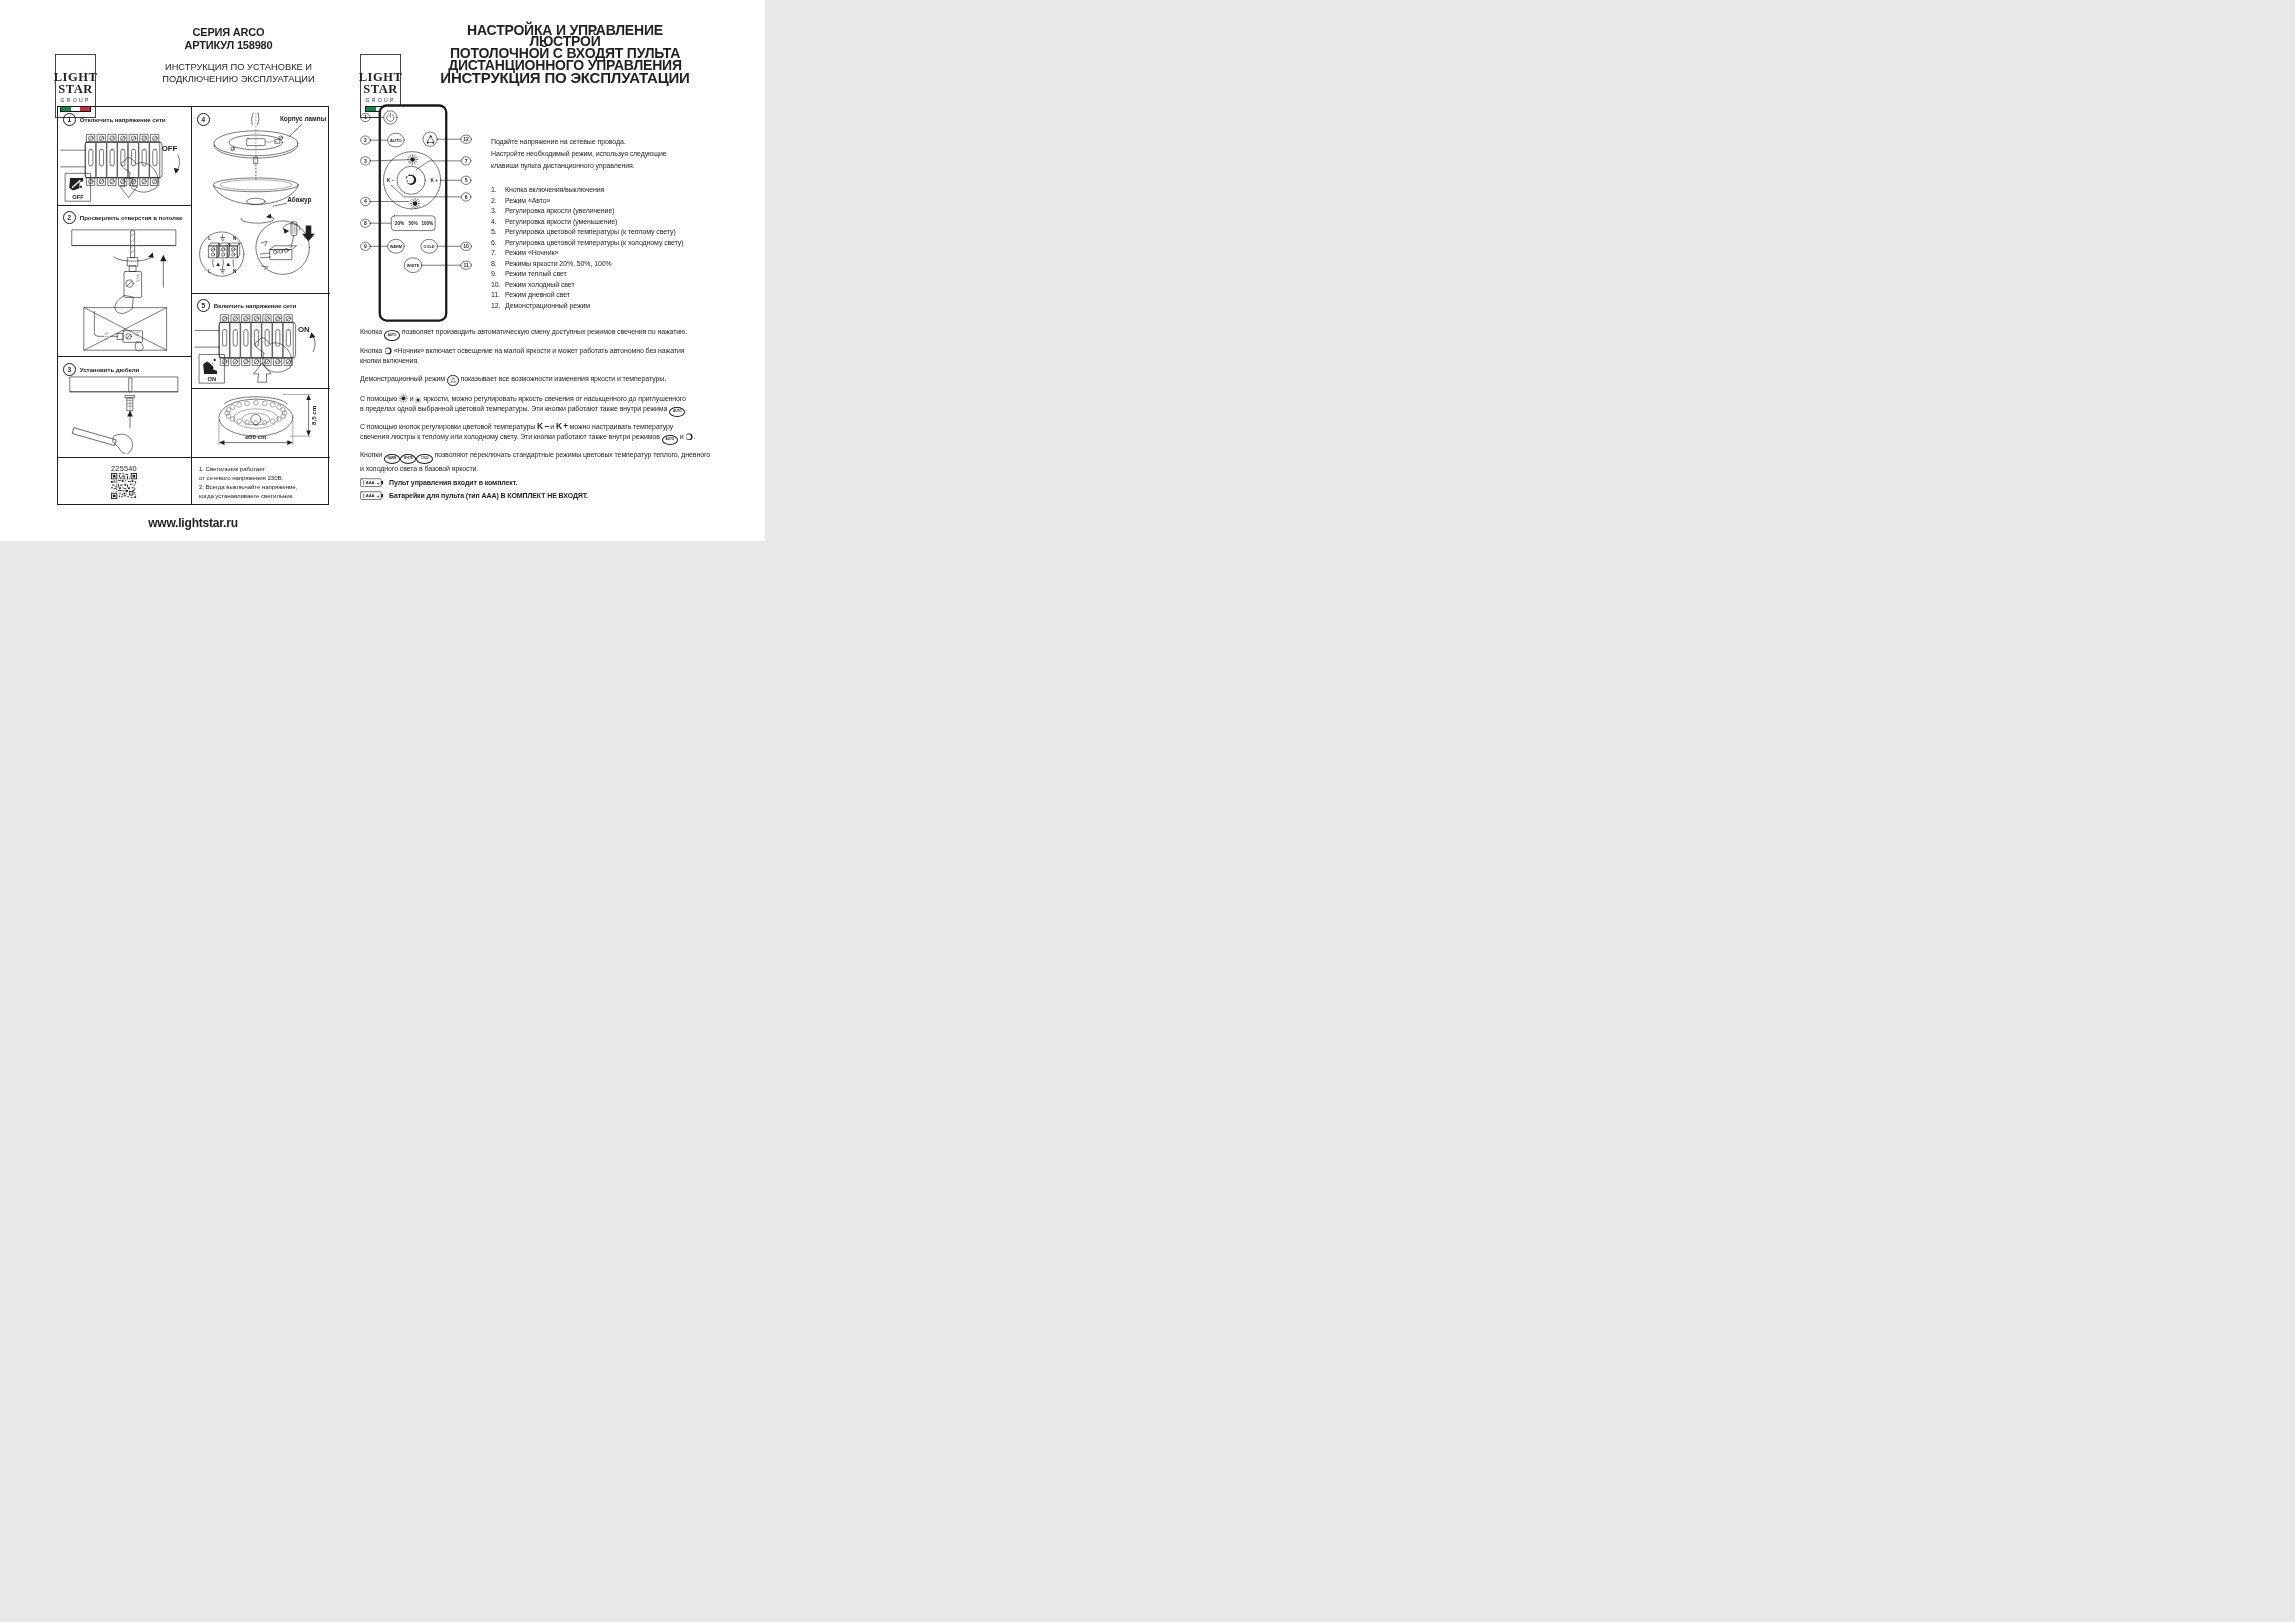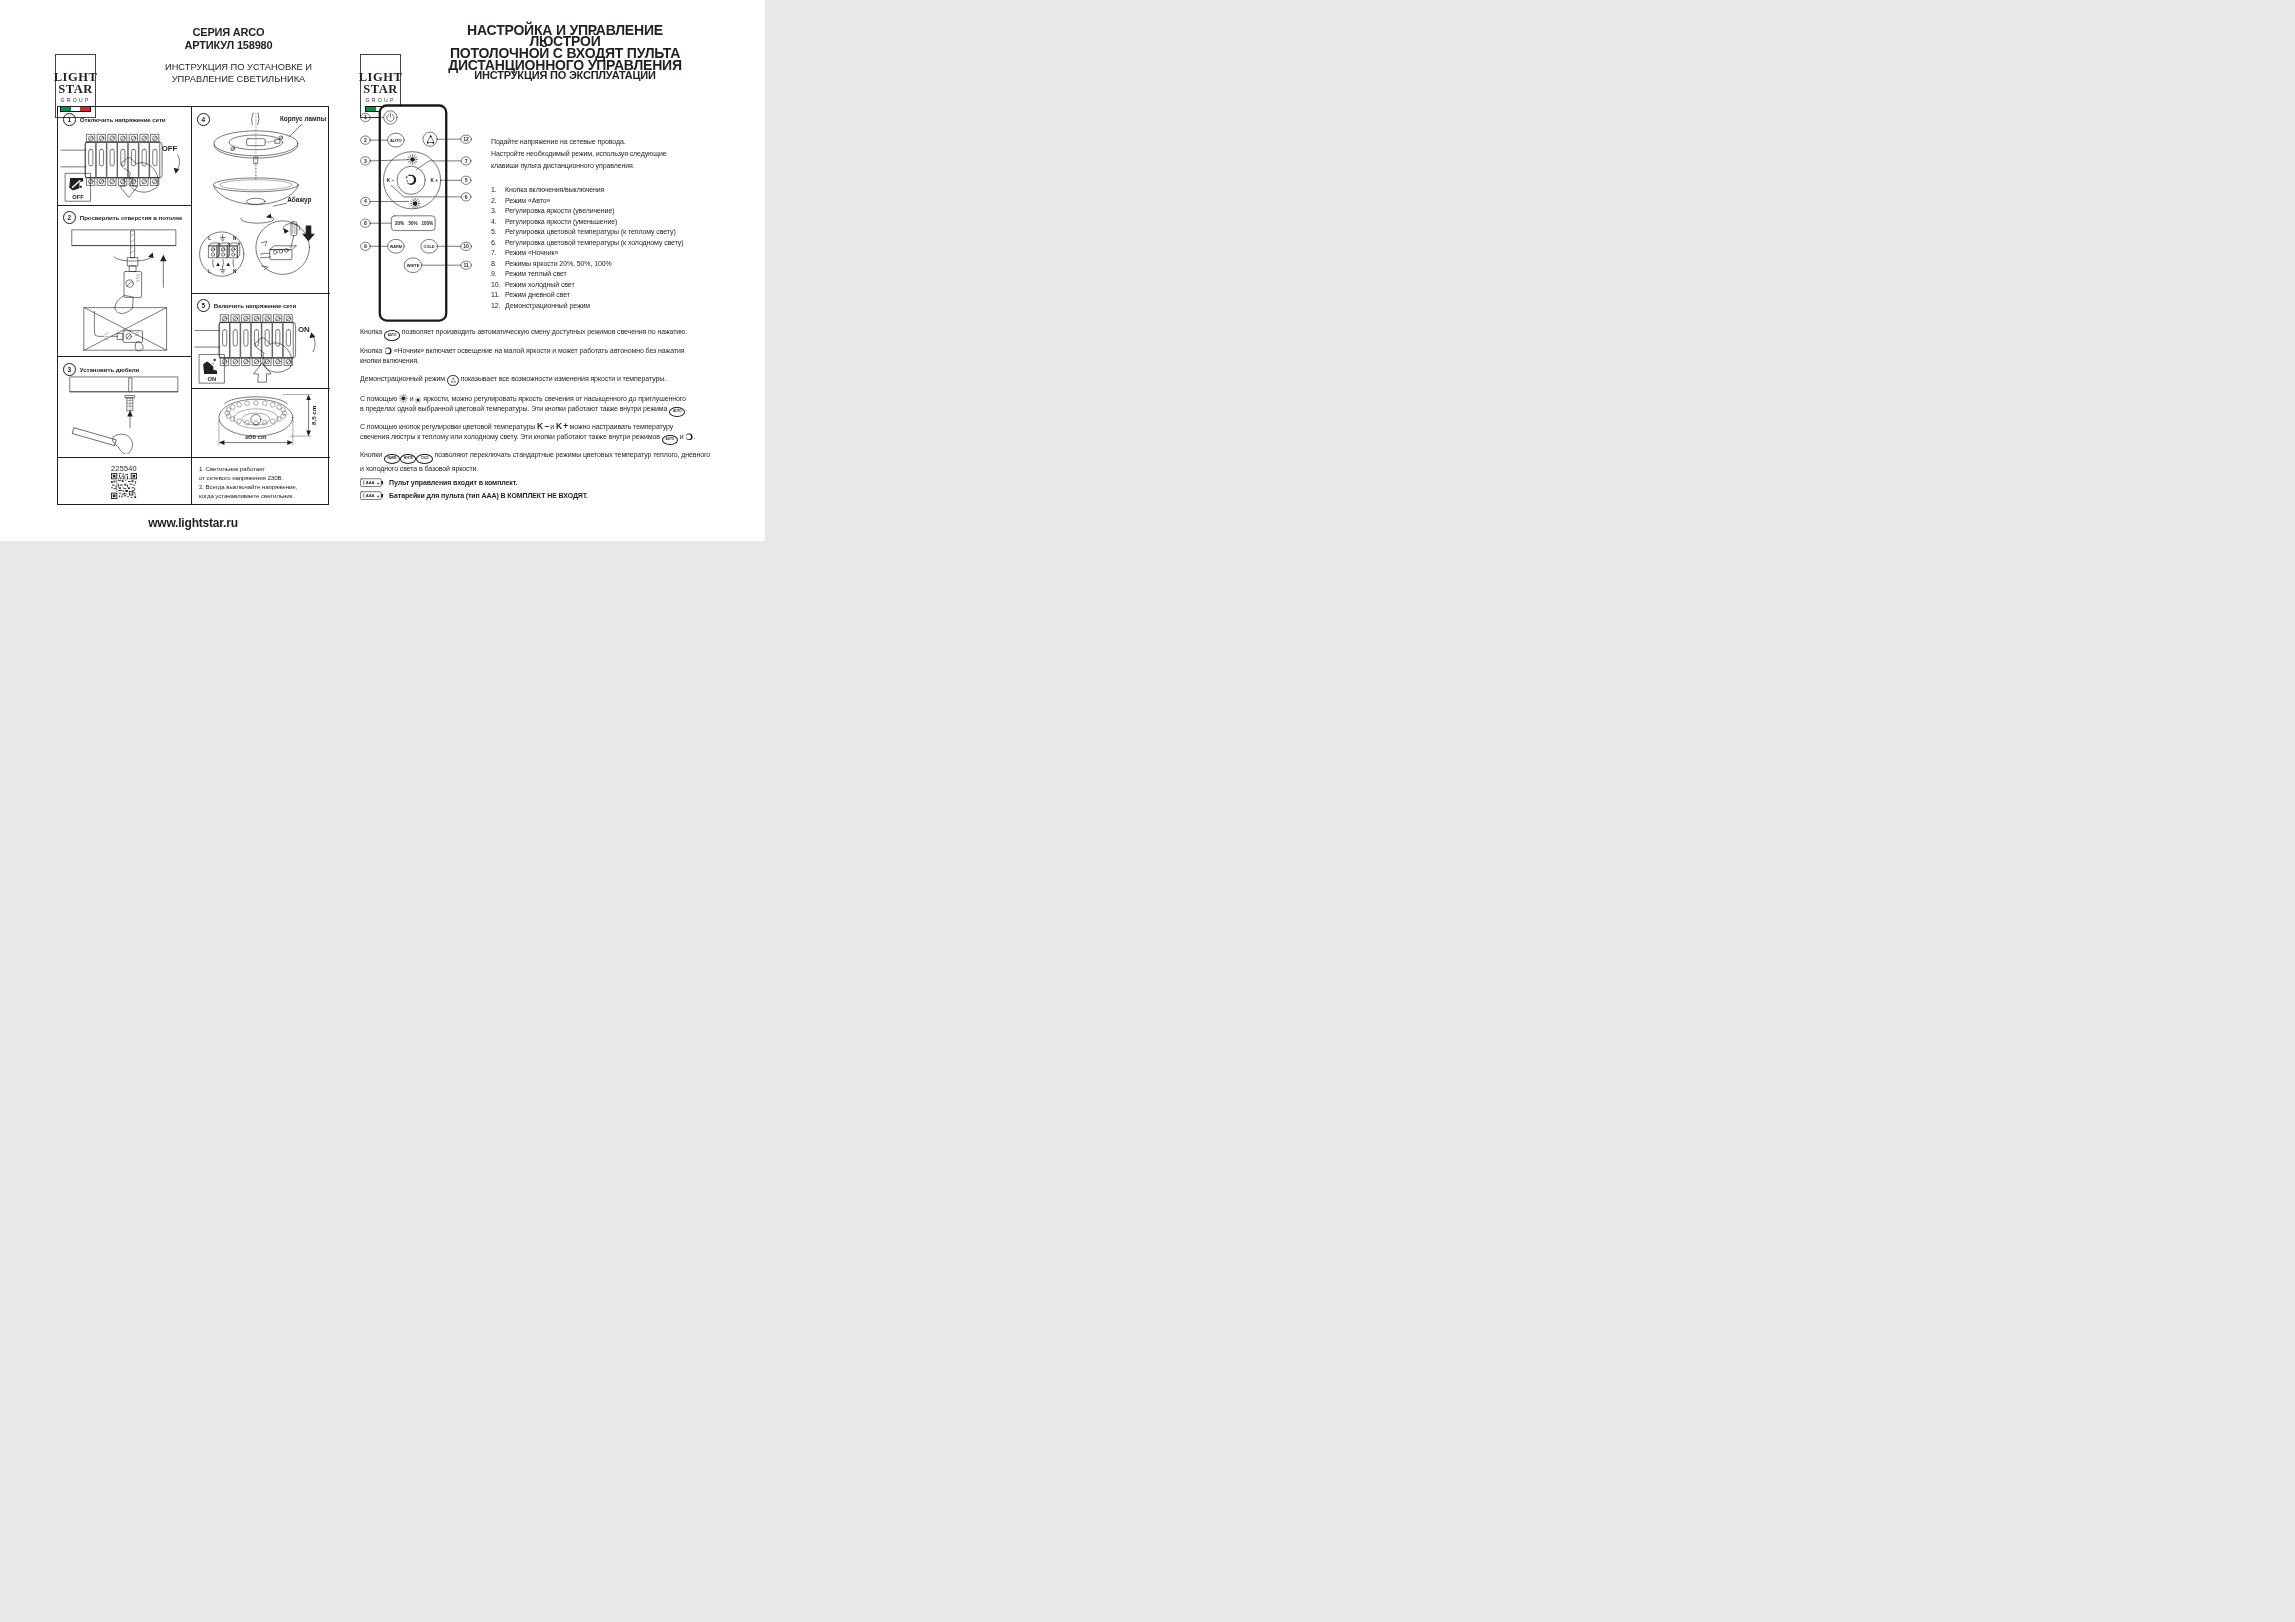--- a/index.html
+++ b/index.html
@@ -11,21 +11,21 @@
   .logo-box{position:absolute;width:41px;height:64px;border:0.7px solid #444;
             display:flex;flex-direction:column;align-items:center;justify-content:flex-end;padding-bottom:4.6px;box-sizing:border-box;margin-top:28px;}
   .logo-word{font-family:"Liberation Serif",serif;font-weight:bold;font-size:12.5px;line-height:11.6px;letter-spacing:0.5px;}
   .logo-group{font-size:5.1px;letter-spacing:2.3px;margin-top:1.9px;color:#333;}
   .flag{width:29px;height:4.6px;border:0.7px solid #111;display:flex;margin-top:2.8px;}
   .flag div{flex:1;}
   
   .title-main{font-size:11px;line-height:13px;font-weight:bold;letter-spacing:-0.2px;}
   .title-main-r{font-size:14px;line-height:11.8px;font-weight:bold;letter-spacing:-0.2px;}
   .subtitle-l{font-size:9.3px;line-height:11.6px;font-weight:normal;}
-  .subtitle-r{font-size:11px;font-weight:bold;letter-spacing:-0.2px;}
+  .subtitle-r{font-size:15px;font-weight:bold;letter-spacing:-0.2px;}
   
   .tline{position:absolute;background:#231f20;}
   
   .step-title{position:absolute;display:flex;align-items:center;gap:4.2px;}
   .num-circle{width:10.6px;height:10.6px;border:0.7px solid #231f20;border-radius:50%;
               display:flex;align-items:center;justify-content:center;font-weight:bold;font-size:6.5px;flex:0 0 auto;}
   .step-label{font-weight:bold;font-size:6.2px;letter-spacing:-0.1px;}
   
   svg text{font-family:"Liberation Sans",sans-serif;fill:#231f20;}
   .ln{stroke:#231f20;fill:none;stroke-width:1.3;stroke-linecap:round;stroke-linejoin:round;}
@@ -114,21 +114,21 @@
         <div style="background:#ffffff"></div>
         <div style="background:#ce2b37"></div>
     </div>
   </div>
   <div class="abs title-main ctr" style="left:129px;top:26px;width:199px;">
     <div>СЕРИЯ ARCO</div>
     <div>АРТИКУЛ 158980</div>
   </div>
   <div class="abs subtitle-l ctr" style="left:139px;top:62px;width:199px;">
     <div>ИНСТРУКЦИЯ ПО УСТАНОВКЕ И</div>
-    <div>УПРАВЛЕНИЕ СВЕТИЛЬНИКА</div>
+    <div>ПОДКЛЮЧЕНИЮ ЭКСПЛУАТАЦИИ</div>
   </div>
 
   <div class="logo-box" style="left:360px;top:26px;">
     <div class="logo-word">LIGHT</div>
     <div class="logo-word">STAR</div>
     <div class="logo-group">GROUP</div>
     <div class="flag">
       <div style="background:#009246"></div>
         <div style="background:#ffffff"></div>
         <div style="background:#ce2b37"></div>

